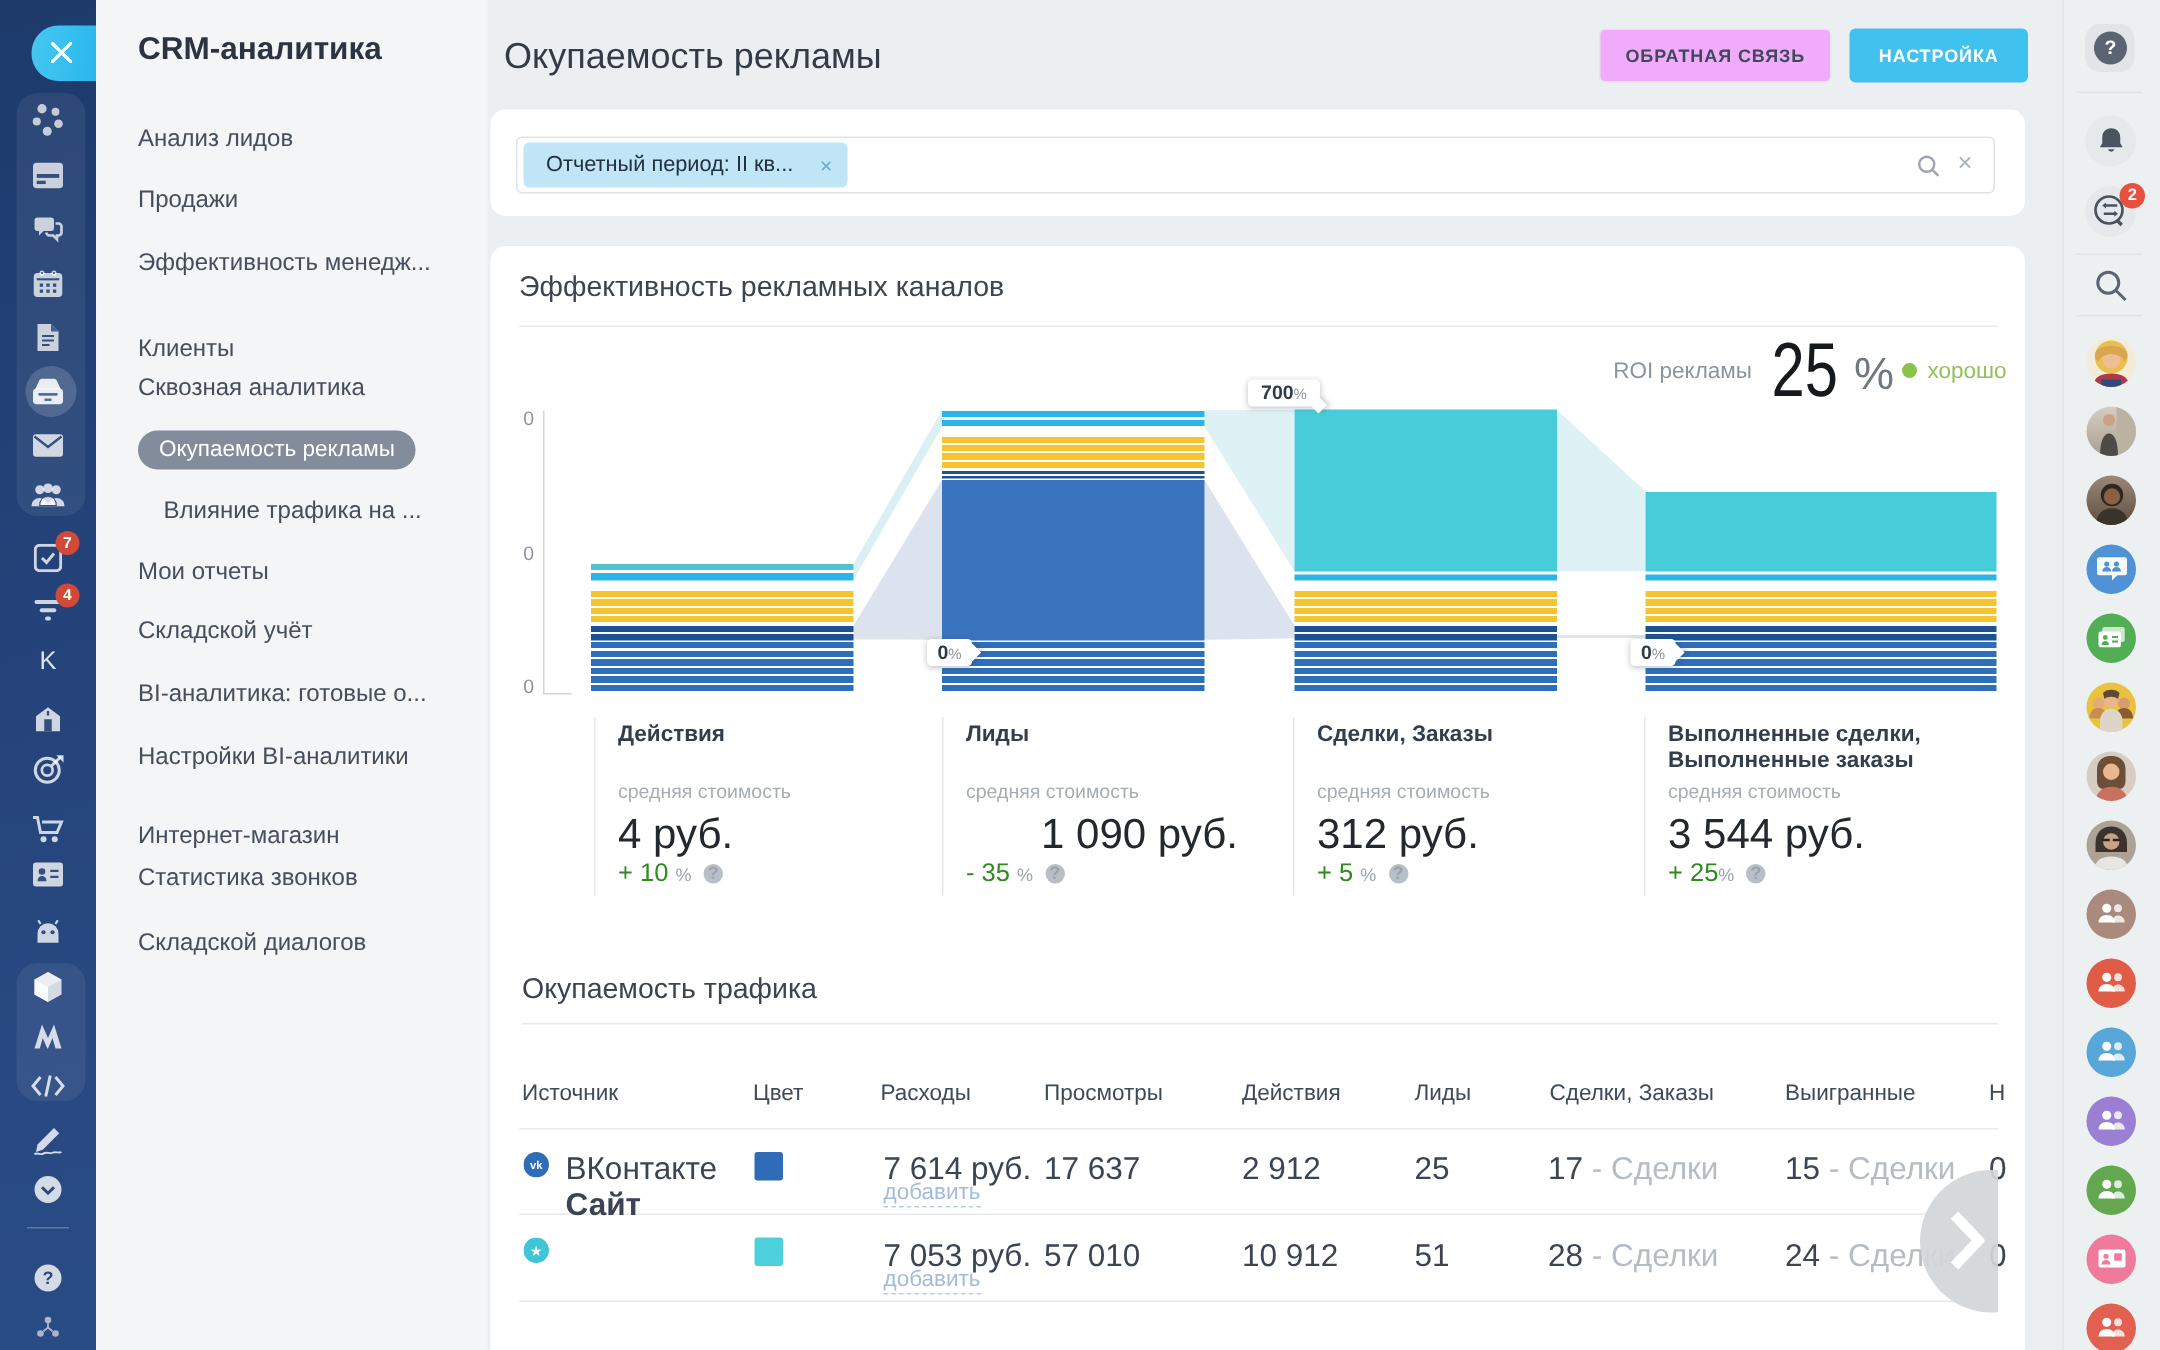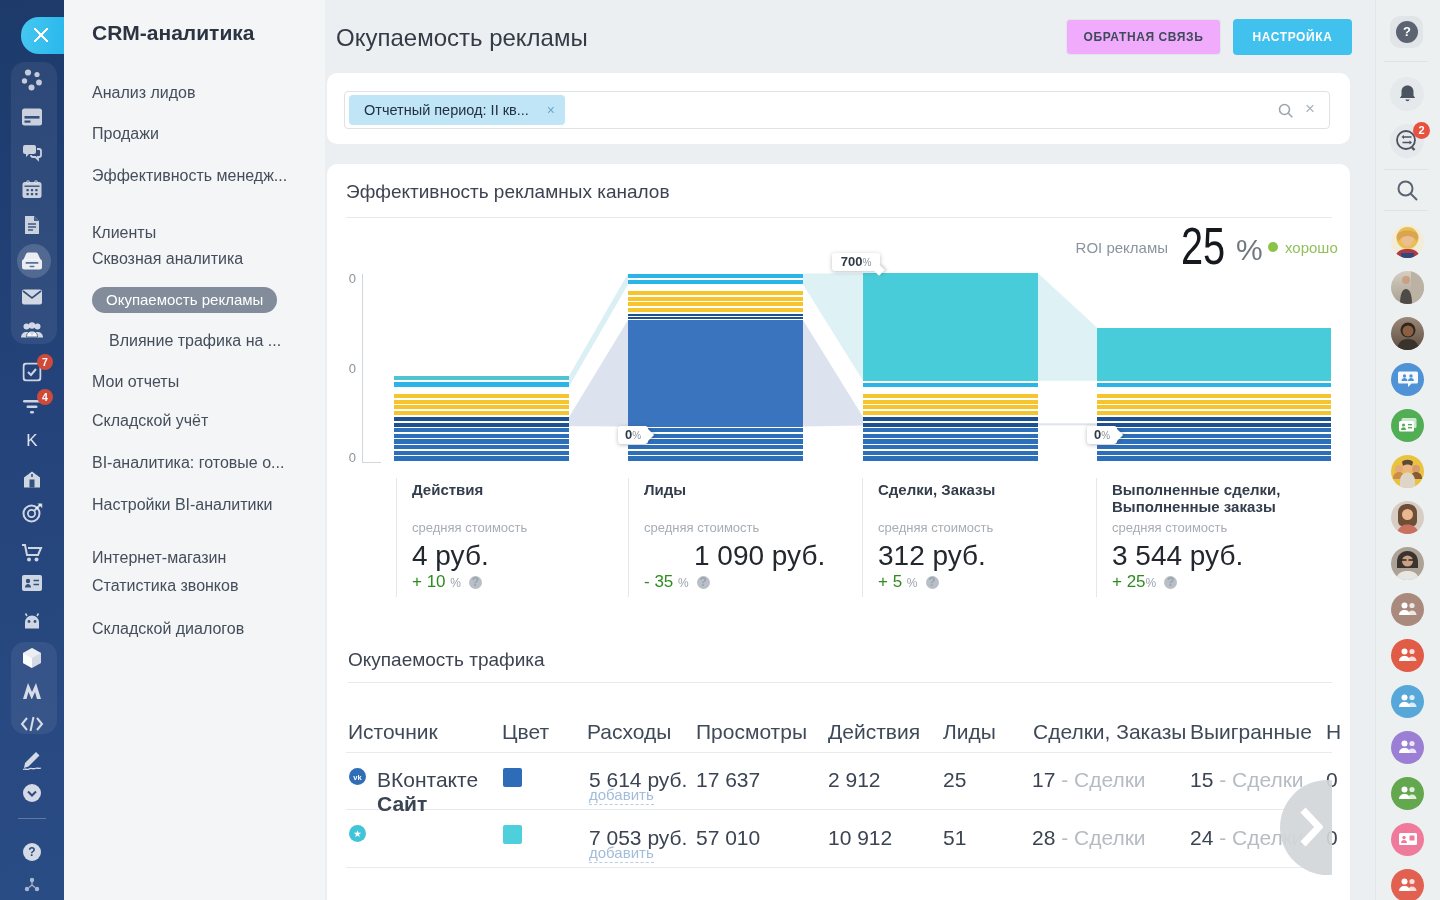--- a/index.html
+++ b/index.html
@@ -49,21 +49,21 @@
     box-shadow:0 1px 4px rgba(60,70,90,0.35); }
   .tip span { font-size:10px; color:#8b939c; font-weight:normal; }
   .tip i { box-shadow:2px -2px 3px rgba(60,70,90,0.2); }
   .sb-t { position:absolute; font-size:15px; font-weight:bold; color:#333d4c; white-space:nowrap; }
   .sb-g { position:absolute; font-size:13px; color:#a6adb5; white-space:nowrap; }
   .sb-v { position:absolute; font-size:28px; color:#23272e; white-space:nowrap; }
   .sb-c { position:absolute; font-size:17px; color:#2f8b1f; white-space:nowrap; }
   .sb-c span { font-size:12px; color:#9aa3ad; }
   .qm { display:inline-block; width:13px; height:13px; border-radius:50%; background:#b9bfc6;
     color:#fff; font-size:9px; font-weight:bold; text-align:center; line-height:13px; vertical-align:1px; margin-left:8px; }
-  .th { position:absolute; font-size:21px; color:#3f4a59; white-space:nowrap; }
+  .th { position:absolute; font-size:15px; color:#3f4a59; white-space:nowrap; }
   .td { position:absolute; font-size:21px; color:#3b4453; white-space:nowrap; }
   .td span { color:#b6bcc4; }
   .add { position:absolute; font-size:15px; color:#a3bcd9; border-bottom:1px dashed #b9cde4; padding-bottom:1px; white-space:nowrap; }
 </style></head>
 <body>
 <div id="rail">
   <div class="railbox" style="top:62px; height:282px;"></div>
   <div class="railbox" style="top:642px; height:92px;"></div>
   <div style="position:absolute; left:17px; top:244px; width:34px; height:34px; border-radius:50%; background:rgba(255,255,255,0.16);"></div>
 
@@ -350,21 +350,21 @@
   <div class="hr" style="left:346px; top:752px; width:986px;"></div>
   <div class="hr" style="left:346px; top:809px; width:986px;"></div>
   <div class="hr" style="left:346px; top:867px; width:986px;"></div>
 
   <svg class="abs" style="left:349px; top:768px;" width="17" height="17" viewBox="0 0 17 17">
       <circle cx="8.5" cy="8.5" r="8.5" fill="#2f6eb6"></circle>
       <text x="8.5" y="11.6" font-size="7.5" font-weight="bold" fill="#fff" text-anchor="middle" font-family="Liberation Sans">vk</text>
     </svg>
   <div class="td" style="left:377px; top:768px;">ВКонтакте</div>
   <div class="abs" style="left:503px; top:768px; width:19px; height:19px; border-radius:2px; background:#2e6cb8;"></div>
-  <div class="td" style="left:589px; top:768px;">5 614 руб.</div>
+  <div class="td" style="left:589px; top:768px;">7 614 руб.</div>
   <div class="add" style="left:589px; top:786px;">добавить</div>
   <div class="td" style="left:696px; top:768px;">17 637</div>
   <div class="td" style="left:828px; top:768px;">2 912</div>
   <div class="td" style="left:943px; top:768px;">25</div>
   <div class="td" style="left:1032px; top:768px;">17 <span>- Сделки</span></div>
   <div class="td" style="left:1190px; top:768px;">15 <span>- Сделки</span></div>
   <div class="td" style="left:1326px; top:768px;">0</div>
 
   <svg class="abs" style="left:349px; top:825px;" width="17" height="17" viewBox="0 0 17 17">
       <circle cx="8.5" cy="8.5" r="8.5" fill="#40c4d8"></circle>

